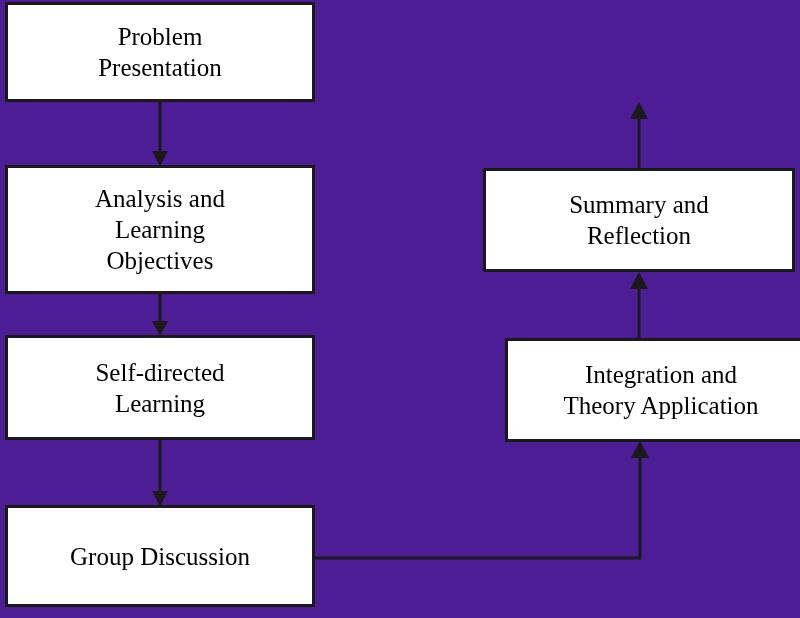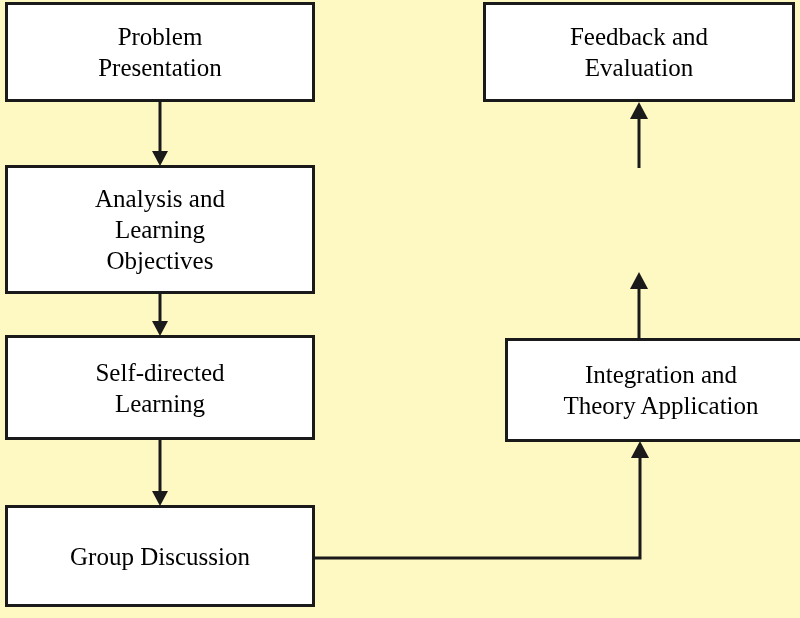--- a/index.html
+++ b/index.html
@@ -39,21 +39,21 @@
     left: 0;
     top: 0;
     width: 800px;
     height: 618px;
     pointer-events: none;
   }
 </style>
 </head>
 <body>
 
-<div id="canvas" style="width: 800px; height: 618px; background: #fef9c3;">
+<div id="canvas" style="width: 800px; height: 618px; background: #4c1d95;">
 
   <svg id="edge-layer" viewBox="0 0 800 618">
     <defs>
       <marker id="arrow-down" markerWidth="10" markerHeight="10" refX="5" refY="9" orient="auto-start-reverse" markerUnits="userSpaceOnUse">
         <path d="M 0 0 L 10 0 L 5 10 Z" fill="#1a1a1a"></path>
       </marker>
     </defs>
 
     <g>
       <line x1="160" y1="102" x2="160" y2="152" stroke="#1a1a1a" stroke-width="3"></line>
@@ -87,18 +87,18 @@
   </svg>
 
   <div class="node" style="left: 5px; top: 2px; width: 310px; height: 100px; border-color: rgb(26, 26, 26); color: rgb(0, 0, 0); border-width: 3px; font-size: 25px;">Problem
 Presentation</div>
   <div class="node" style="left: 5px; top: 165px; width: 310px; height: 129px; border-color: rgb(26, 26, 26); color: rgb(0, 0, 0); border-width: 3px; font-size: 25px;">Analysis and
 Learning
 Objectives</div>
   <div class="node" style="left: 5px; top: 335px; width: 310px; height: 105px; border-color: rgb(26, 26, 26); color: rgb(0, 0, 0); border-width: 3px; font-size: 25px; font-family: Liberation Serif, serif;">Self-directed
 Learning</div>
   <div class="node" style="left: 5px; top: 505px; width: 310px; height: 102px; border-color: rgb(26, 26, 26); color: rgb(0, 0, 0); border-width: 3px; font-size: 25px;">Group Discussion</div>
-  <div class="node" style="left: 483px; top: 2px; width: 312px; height: 100px; border-color: rgb(26, 26, 26); color: rgb(0, 0, 0); border-width: 3px; font-size: 25px;">Feedback and
-Evaluation</div>
+  <div class="node" style="left: 483px; top: 168px; width: 312px; height: 104px; border-color: rgb(26, 26, 26); color: rgb(0, 0, 0); border-width: 3px; font-size: 25px;">Summary and
+Reflection</div>
   <div class="node" style="left: 483px; top: 338px; width: 312px; height: 104px; border-color: rgb(26, 26, 26); color: rgb(0, 0, 0); border-width: 3px; font-size: 25px; margin-left: 22px;">Integration and
 Theory Application</div>
 
 </div>
 
 </body></html>

